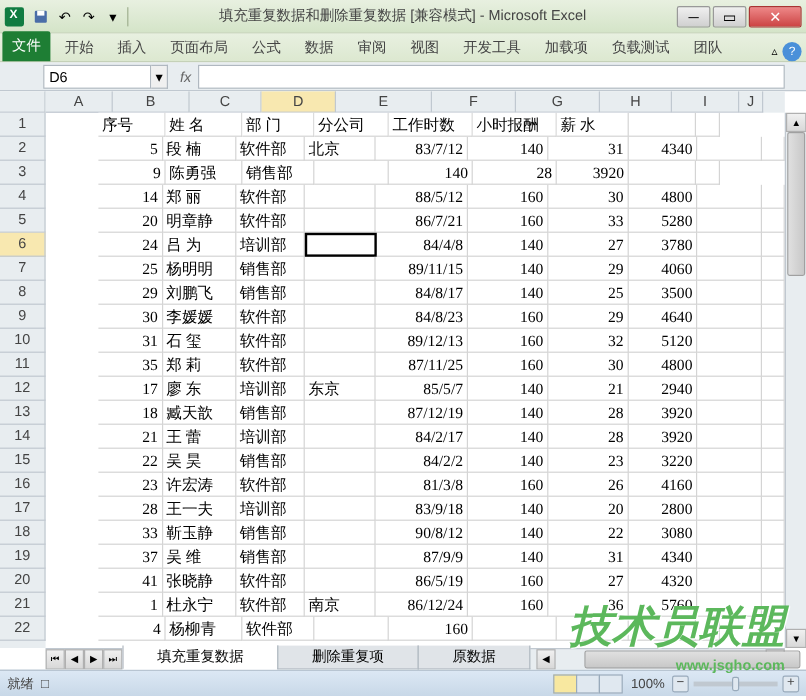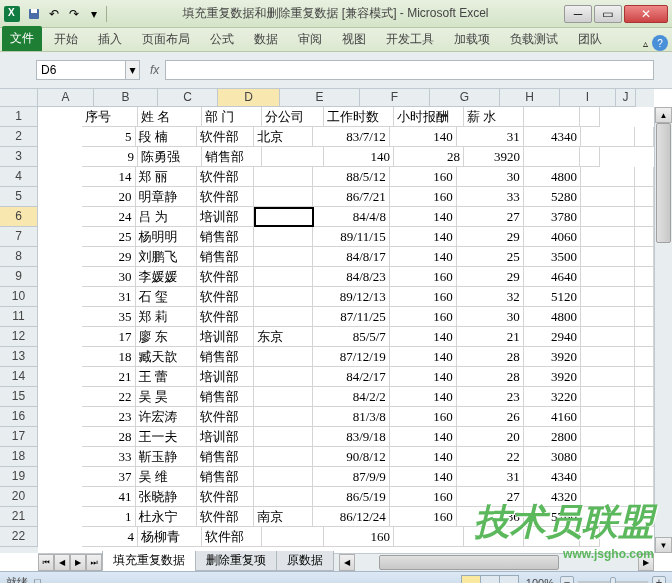--- a/index.html
+++ b/index.html
@@ -19,21 +19,21 @@
     .win-close { background: linear-gradient(#e88, #c44); border: 1px solid #a33; color: white; width: 44px; }
     
     
     .ribbon-tabs { height: 24px; background: linear-gradient(#e8f0e0, #dce8d0); display: flex; align-items: flex-end; padding-left: 2px; border-bottom: 1px solid #b8c8a8; }
     .ribbon-tab { padding: 3px 10px; font-size: 12px; color: #444; cursor: pointer; }
     .ribbon-tab.file { background: #1e7e34; color: white; border-radius: 2px 2px 0 0; margin-right: 2px; padding: 4px 8px; }
     .ribbon-right { margin-left: auto; display: flex; align-items: center; padding-right: 4px; }
     .help-icon { width: 16px; height: 16px; border-radius: 50%; background: #4a90d9; color: white; font-size: 10px; display: flex; align-items: center; justify-content: center; margin-left: 4px; cursor: pointer; }
     
     
-    .namebox-row { height: 37px; display: flex; align-items: center; background: #e8edf0; border-bottom: 1px solid #c0c8d0; }
+    .namebox-row { height: 24px; display: flex; align-items: center; background: #e8edf0; border-bottom: 1px solid #c0c8d0; }
     .namebox { width: 90px; height: 20px; border: 1px solid #b0b8c0; background: white; margin-left: 18px; padding: 0 4px; display: flex; align-items: center; font-size: 12px; }
     .namebox-dd { width: 14px; height: 20px; border: 1px solid #b0b8c0; border-left: none; background: #f0f0f0; display: flex; align-items: center; justify-content: center; cursor: pointer; }
     .fx-label { margin: 0 6px 0 10px; font-style: italic; color: #666; }
     .formula-input { flex: 1; height: 20px; border: 1px solid #b0b8c0; background: white; margin-right: 18px; padding: 0 4px; }
     
     
     .grid-container { position: relative; height: 482px; overflow: hidden; }
     .select-all { position: absolute; top: 0; left: 0; width: 38px; height: 18px; background: #e8edf0; border-right: 1px solid #c0c8d0; border-bottom: 1px solid #c0c8d0; cursor: pointer; }
     .col-headers { position: absolute; top: 0; left: 38px; right: 18px; height: 18px; display: flex; background: #e8edf0; }
     .col-header { border-right: 1px solid #c0c8d0; border-bottom: 1px solid #c0c8d0; text-align: center; font-size: 12px; color: #444; line-height: 17px; cursor: pointer; }
@@ -50,21 +50,21 @@
     
     .vscroll { position: absolute; top: 18px; right: 0; width: 18px; bottom: 18px; background: #e8edf0; border-left: 1px solid #c0c8d0; }
     .vscroll-btn { height: 16px; background: linear-gradient(#f0f0f0,#d8d8d8); border: 1px solid #b0b0b0; cursor: pointer; display: flex; align-items: center; justify-content: center; font-size: 8px; }
     .vscroll-track { height: calc(100% - 32px); position: relative; }
     .vscroll-thumb { position: absolute; top: 0; left: 1px; right: 1px; height: 120px; background: linear-gradient(90deg,#e0e0e0,#c8c8c8); border: 1px solid #a0a0a0; border-radius: 2px; cursor: pointer; }
     
     .hscroll-area { position: absolute; bottom: 0; left: 38px; right: 18px; height: 18px; display: flex; background: #e8edf0; border-top: 1px solid #c0c8d0; }
     .sheet-nav { display: flex; }
     .sheet-nav-btn { width: 16px; height: 17px; border: 1px solid #b0b0b0; background: linear-gradient(#f0f0f0,#d8d8d8); cursor: pointer; display: flex; align-items: center; justify-content: center; font-size: 8px; }
     .sheet-tabs { display: flex; align-items: flex-end; }
-    .sheet-tab { padding: 1px 10px; background: #e0e4e8; border: 1px solid #b0b8c0; border-top: none; font-size: 12px; cursor: pointer; margin-right: -1px; }
+    .sheet-tab { padding: 1px 28px; background: #e0e4e8; border: 1px solid #b0b8c0; border-top: none; font-size: 12px; cursor: pointer; margin-right: -1px; }
     .sheet-tab.active { background: white; border-bottom: 1px solid white; }
     .hscroll-track { flex: 1; margin-left: 8px; position: relative; }
     .hscroll-thumb { position: absolute; left: 16px; top: 1px; bottom: 1px; width: 180px; background: linear-gradient(#e0e0e0,#c8c8c8); border: 1px solid #a0a0a0; border-radius: 2px; cursor: pointer; }
     .hscroll-btn { width: 16px; height: 17px; border: 1px solid #b0b0b0; background: linear-gradient(#f0f0f0,#d8d8d8); cursor: pointer; display: flex; align-items: center; justify-content: center; font-size: 8px; }
     
     
     .status-bar { height: 22px; background: linear-gradient(#dce8f4, #c8d8e8); display: flex; align-items: center; padding: 0 6px; border-top: 1px solid #a8b8c8; font-size: 11px; color: #444; }
     .status-left { flex: 1; }
     .view-btns { display: flex; margin-right: 8px; }
     .view-btn { width: 20px; height: 16px; border: 1px solid #9ab; background: #e0e8f0; cursor: pointer; margin-right: -1px; }

